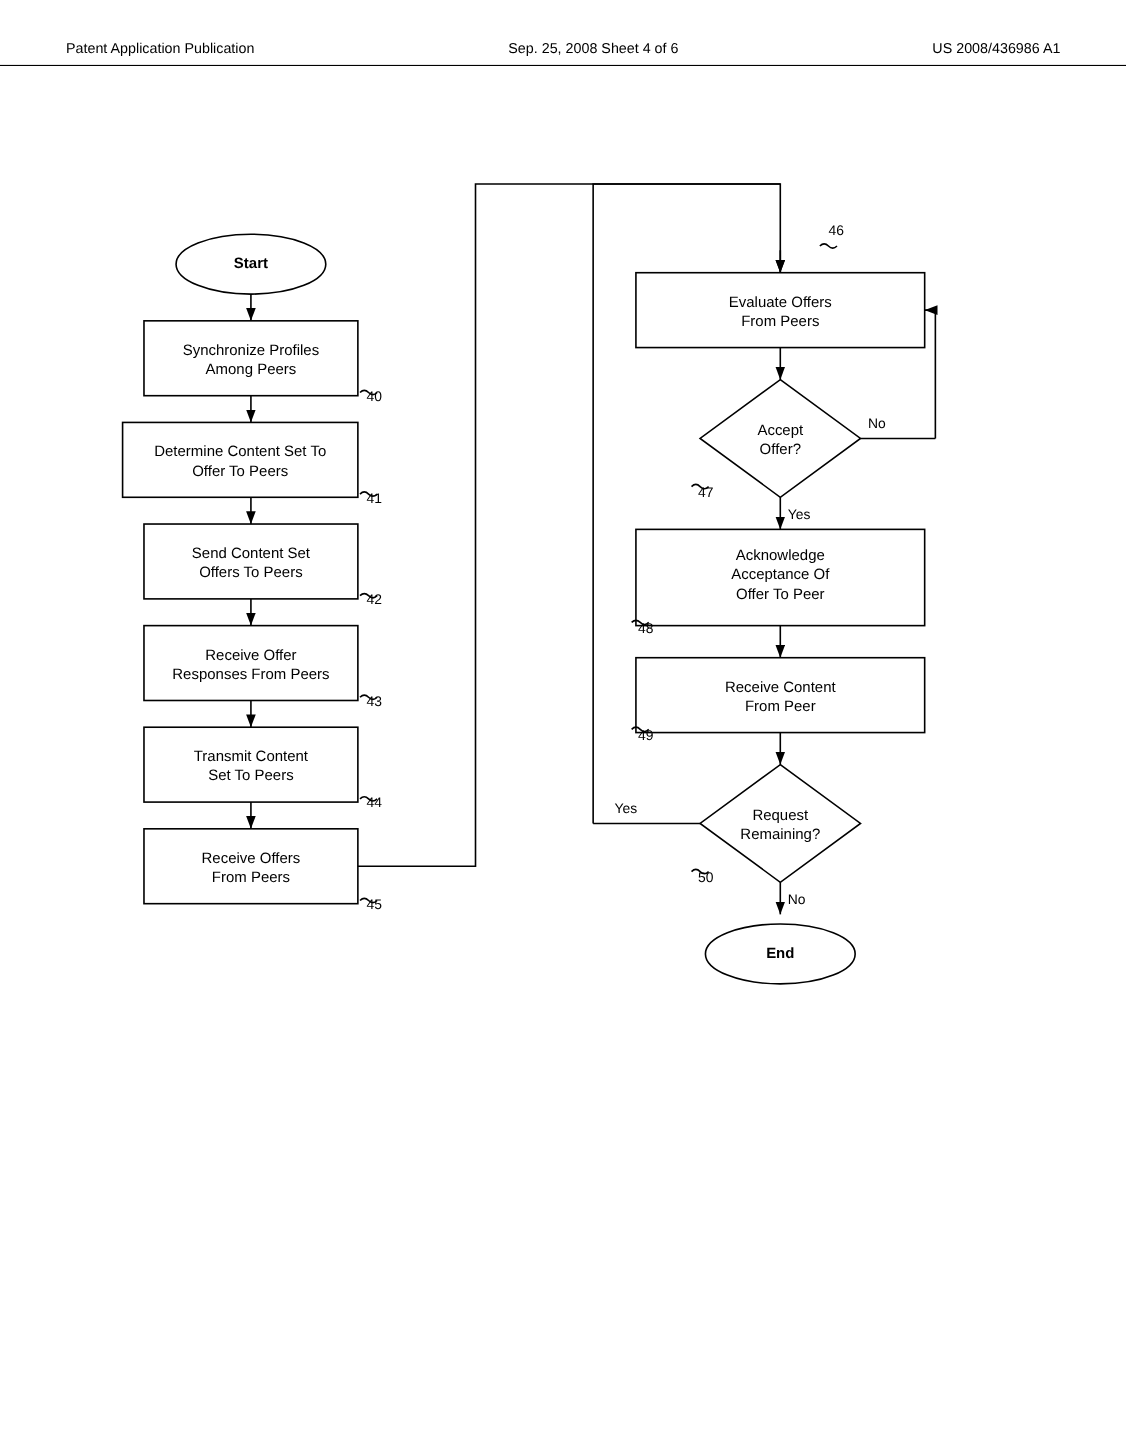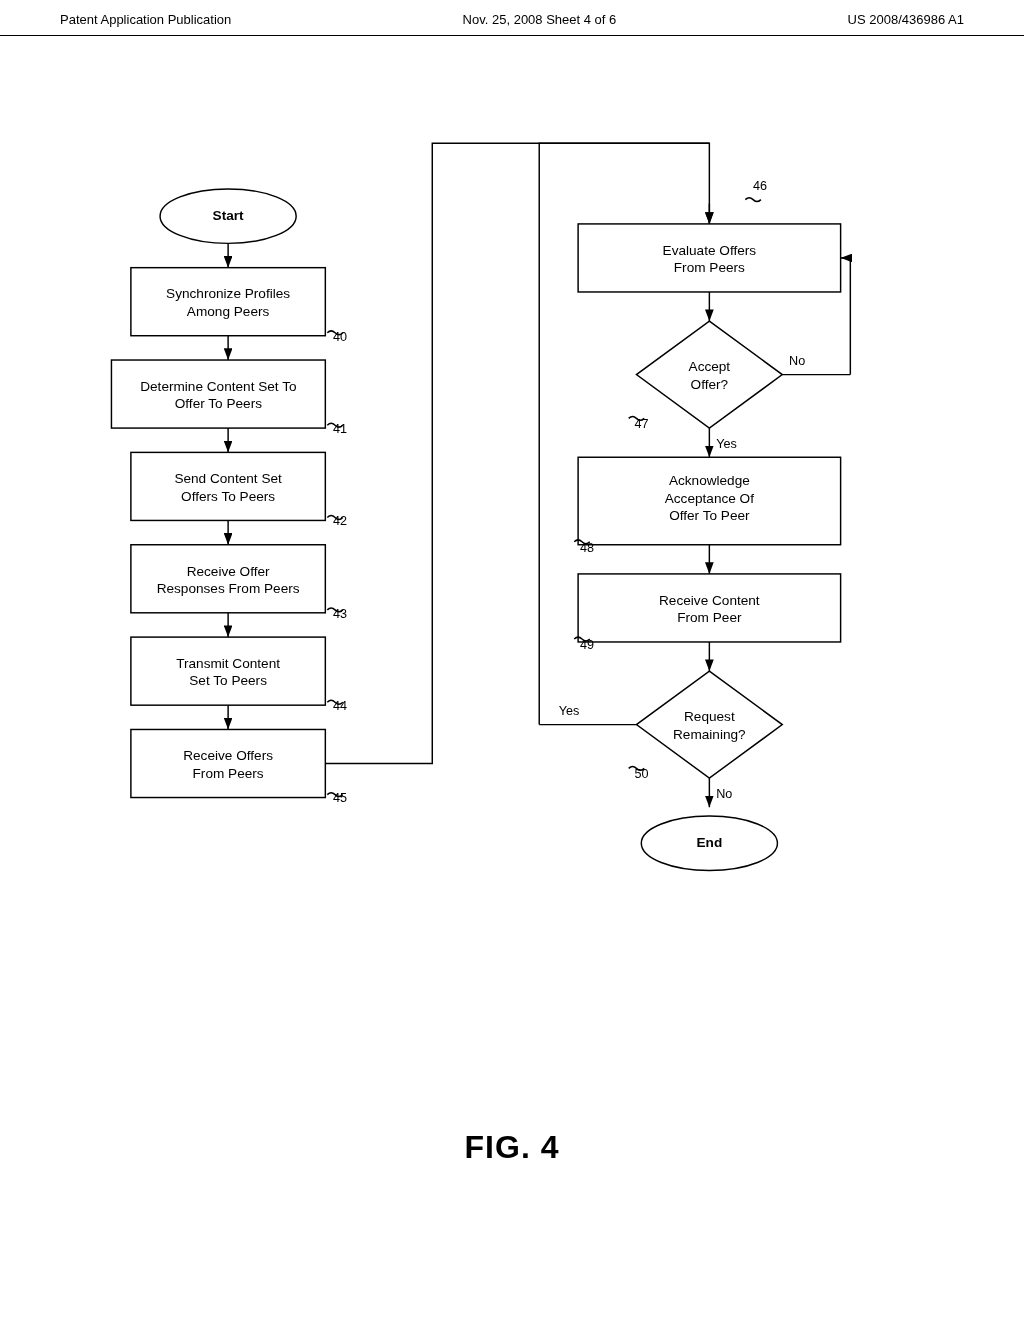--- a/index.html
+++ b/index.html
@@ -10,21 +10,21 @@
       height: 1320px;
       overflow: hidden;
       position: relative;
     }
 
     
     .header {
       display: flex;
       justify-content: space-between;
       align-items: center;
-      padding: 12px 60px 8px 60px;
+      padding: 36px 60px 8px 60px;
       border-bottom: 1px solid #000;
       font-size: 13px;
     }
 
     
     .diagram-area {
       position: relative;
       width: 100%;
       height: 1150px;
       margin-top: 10px;
@@ -77,21 +77,21 @@
       fill: none;
       stroke: #000;
       stroke-width: 1.5;
     }
   </style>
 </head>
 <body>
 
 <div class="header">
   <span>Patent Application Publication</span>
-  <span>Nov. 25, 2008  Sheet 4 of 6</span>
+  <span>Sep. 25, 2008  Sheet 4 of 6</span>
   <span>US 2008/436986 A1</span>
 </div>
 
 <div class="diagram-area">
   <svg class="flowchart-svg" viewBox="0 0 1024 1080" xmlns="http://www.w3.org/2000/svg">
     <defs>
       <marker id="arrowhead" markerWidth="8" markerHeight="6" refX="8" refY="3" orient="auto">
         <polygon points="0 0, 8 3, 0 6" fill="#000"></polygon>
       </marker>
     </defs>
@@ -207,14 +207,13 @@
     <polyline points="540,698 540,100 715,100" fill="none" stroke="#000" stroke-width="1.5"></polyline>
 
     <line x1="715" y1="753" x2="715" y2="783" class="fc-arrow"></line>
     <text x="722" y="773" class="fc-label" font-size="13px">No</text>
 
     <ellipse cx="715" cy="820" rx="70" ry="28" class="fc-box"></ellipse>
     <text x="715" y="820" class="fc-text" font-weight="bold">End</text>
 
   </svg>
 
-  <div class="fig-caption">FIG. 4</div>
 </div>
 
 </body></html>

